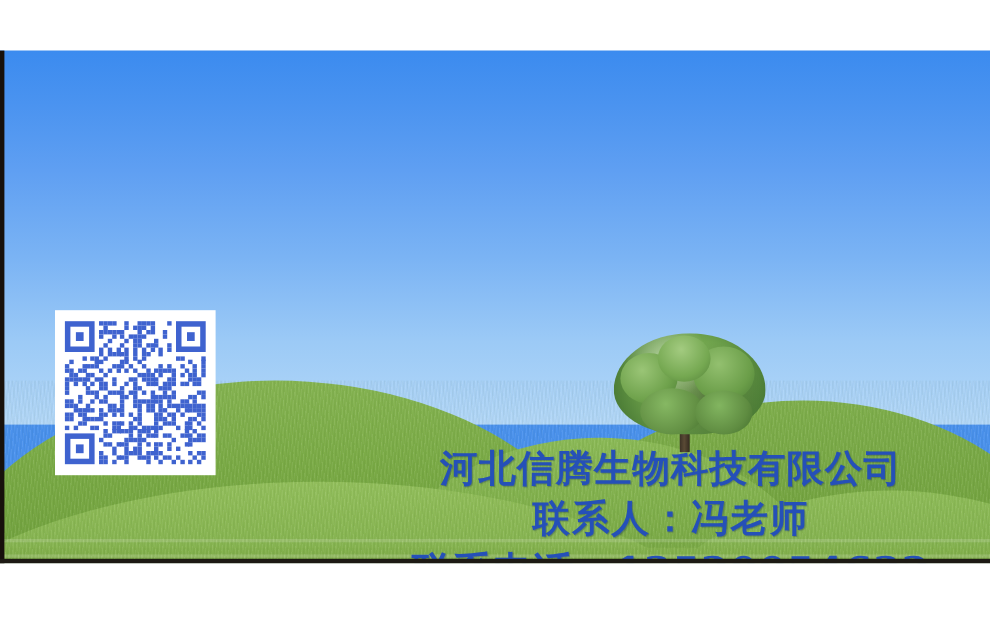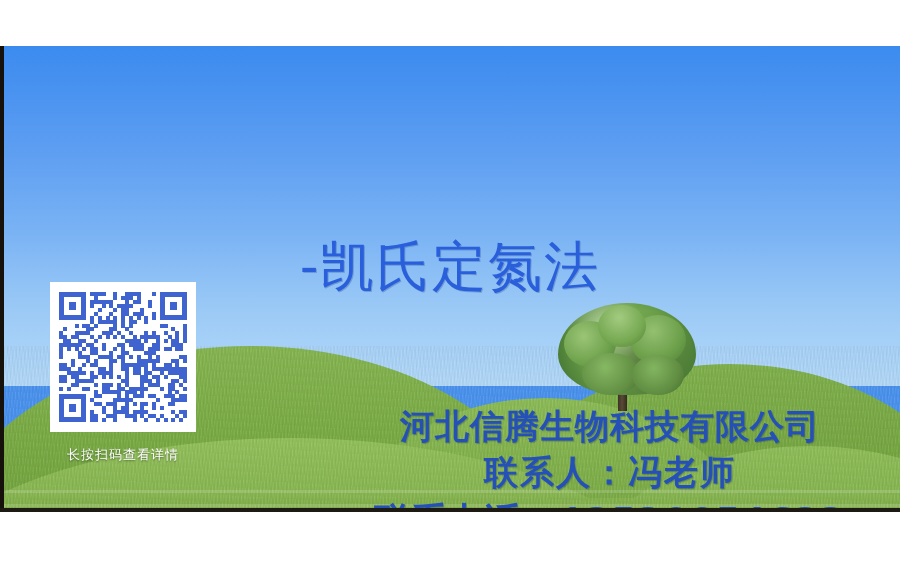--- a/index.html
+++ b/index.html
@@ -761,23 +761,21 @@
           <div class="qr-cell" style="left: 85.3333px; top: 126.061px; width: 4px; height: 4px; background: rgb(63, 99, 207);"></div>
           <div class="qr-cell" style="left: 96.9697px; top: 126.061px; width: 4px; height: 4px; background: rgb(63, 99, 207);"></div>
           <div class="qr-cell" style="left: 104.727px; top: 126.061px; width: 4px; height: 4px; background: rgb(63, 99, 207);"></div>
           <div class="qr-cell" style="left: 112.485px; top: 126.061px; width: 4px; height: 4px; background: rgb(63, 99, 207);"></div>
           <div class="qr-cell" style="left: 120.242px; top: 126.061px; width: 4px; height: 4px; background: rgb(63, 99, 207);"></div>
           <div class="qr-finder" style="left: 0px; top: 0px; width: 27.1515px; height: 27.5758px; border-color: rgb(63, 99, 207);"></div>
           <div class="qr-finder" style="left: 100.848px; top: 0px; width: 27.1515px; height: 27.5758px; border-color: rgb(63, 99, 207);"></div>
           <div class="qr-finder" style="left: 0px; top: 102.424px; width: 27.1515px; height: 27.5758px; border-color: rgb(63, 99, 207);"></div>
         </div>
     </div>
-    <div class="qr-caption">长按扫码查看详情</div>
-
-    <div class="slide-subtitle">-凯氏定氮法</div>
+
 
     <div class="footer-block">
       <div class="footer-line company-line">河北信腾生物科技有限公司</div>
       <div class="footer-line contact-line">联系人：冯老师</div>
       <div class="footer-line phone-line">联系电话：13520054632</div>
     </div>
 
   </div>
 
   <div class="frame-edge-left"></div>

